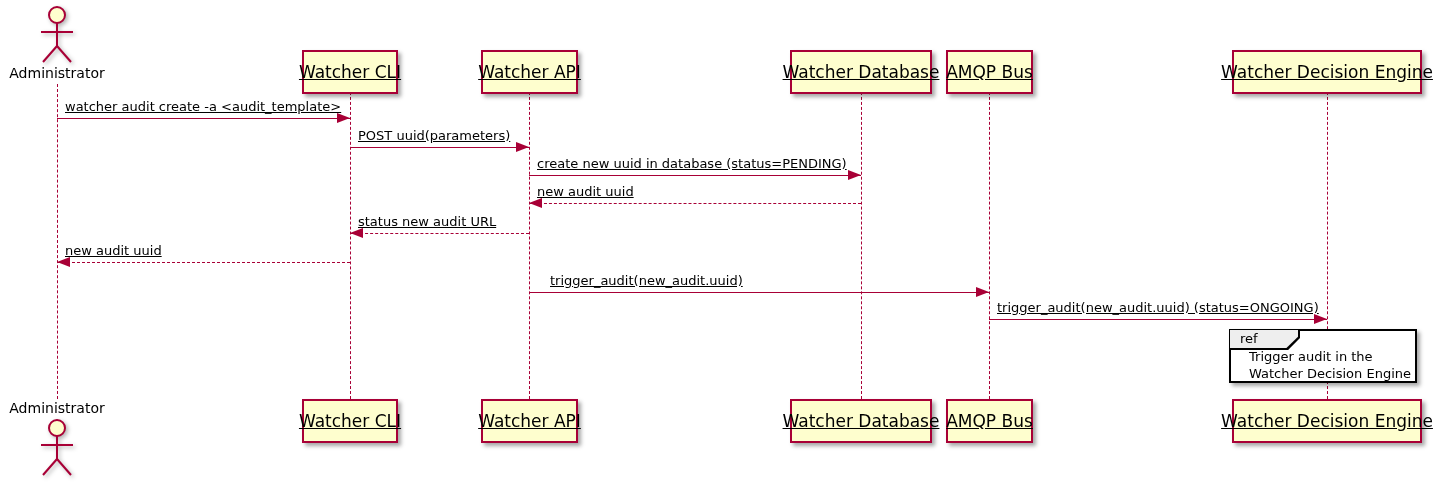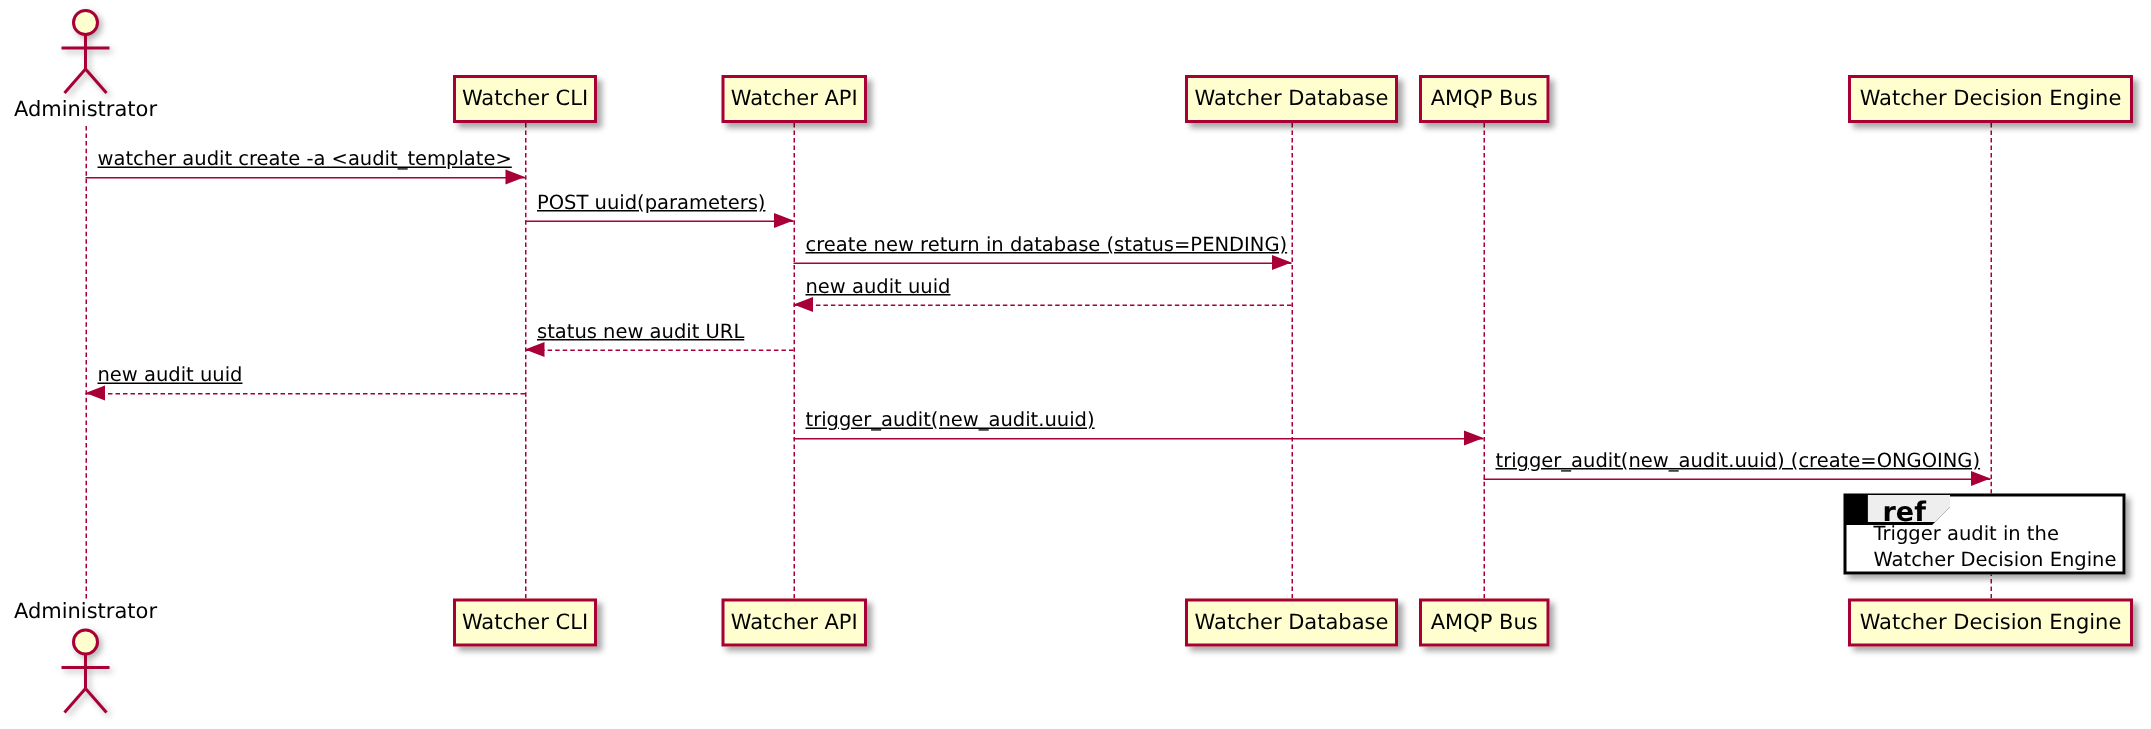--- a/index.html
+++ b/index.html
@@ -21,28 +21,29 @@
     overflow:hidden;
     padding-left:16px;
   }
   .lifeline {
     position:absolute;
     width:0;
     border-left:1px dashed var(--lifeline);
   }
   .pbox {
     position:absolute;
-    height:32px;
+    height:44px;
     background:var(--participant-fill);
     border:2px solid var(--participant-border);
     box-shadow:3px 3px 4px rgba(0,0,0,0.35);
     display:flex; align-items:center; justify-content:center;
-    font-size:14px;
+    font-size:17px;
     white-space:nowrap;
     z-index:2;
+    text-decoration:underline;
   }
   .actor-label {
     position:absolute;
     width:110px;
     text-align:center;
     font-size:14px;
     white-space:nowrap;
     z-index:2;
   }
   .actor-svg {
@@ -83,25 +84,25 @@
     box-shadow:3px 3px 4px rgba(0,0,0,0.35);
     z-index:4;
   }
   .ref-tab-border {
     position:absolute; top:-1px; left:-1px;
     width:70px; height:20px;
     background:var(--ref-border);
     clip-path:polygon(0 0, 100% 0, 100% 40%, 83% 100%, 0 100%);
   }
   .ref-tab {
-    position:absolute; top:0; left:15px;
+    position:absolute; top:0; left:0;
     width:68px; height:18px;
     background:var(--ref-header-fill);
     clip-path:polygon(0 0, 100% 0, 100% 38%, 83% 100%, 0 100%);
-    font-size:18px; font-weight:bold;
+    font-size:13px; font-weight:normal;
     padding:1px 0 0 10px;
   }
   .ref-text {
     position:absolute;
     left:18px; top:17px;
     font-size:13px; line-height:17px;
     white-space:nowrap;
   }
 </style>
 </head>
@@ -137,21 +138,21 @@
     <div class="arrow-right" style="left:337px; top:113px"></div>
   </div>
 
   <div>
     <div class="msg-label" style="left:358px; top:128px">POST uuid(parameters)</div>
     <div class="msg-line solid" style="left:350px; top:147px; width:179px"></div>
     <div class="arrow-right" style="left:516px; top:142px"></div>
   </div>
 
   <div>
-    <div class="msg-label" style="left:537px; top:156px">create new return in database (status=PENDING)</div>
+    <div class="msg-label" style="left:537px; top:156px">create new uuid in database (status=PENDING)</div>
     <div class="msg-line solid" style="left:529px; top:175px; width:332px"></div>
     <div class="arrow-right" style="left:848px; top:170px"></div>
   </div>
 
   <div>
     <div class="msg-label" style="left:537px; top:184px">new audit uuid</div>
     <div class="msg-line dashed" style="left:529px; top:203px; width:332px"></div>
     <div class="arrow-left" style="left:529px; top:198px"></div>
   </div>
 
@@ -161,27 +162,27 @@
     <div class="arrow-left" style="left:350px; top:228px"></div>
   </div>
 
   <div>
     <div class="msg-label" style="left:65px; top:243px">new audit uuid</div>
     <div class="msg-line dashed" style="left:57px; top:262px; width:293px"></div>
     <div class="arrow-left" style="left:57px; top:257px"></div>
   </div>
 
   <div>
-    <div class="msg-label" style="left:537px; top:273px">trigger_audit(new_audit.uuid)</div>
+    <div class="msg-label" style="left:550px; top:273px">trigger_audit(new_audit.uuid)</div>
     <div class="msg-line solid" style="left:529px; top:292px; width:460px"></div>
     <div class="arrow-right" style="left:976px; top:287px"></div>
   </div>
 
   <div>
-    <div class="msg-label" style="left:997px; top:300px">trigger_audit(new_audit.uuid) (create=ONGOING)</div>
+    <div class="msg-label" style="left:997px; top:300px">trigger_audit(new_audit.uuid) (status=ONGOING)</div>
     <div class="msg-line solid" style="left:989px; top:319px; width:338px"></div>
     <div class="arrow-right" style="left:1314px; top:314px"></div>
   </div>
 
   <div class="ref-box">
     <div class="ref-tab-border">
       <div class="ref-tab">ref</div>
     </div>
     <div class="ref-text">
       <div>Trigger audit in the</div>

